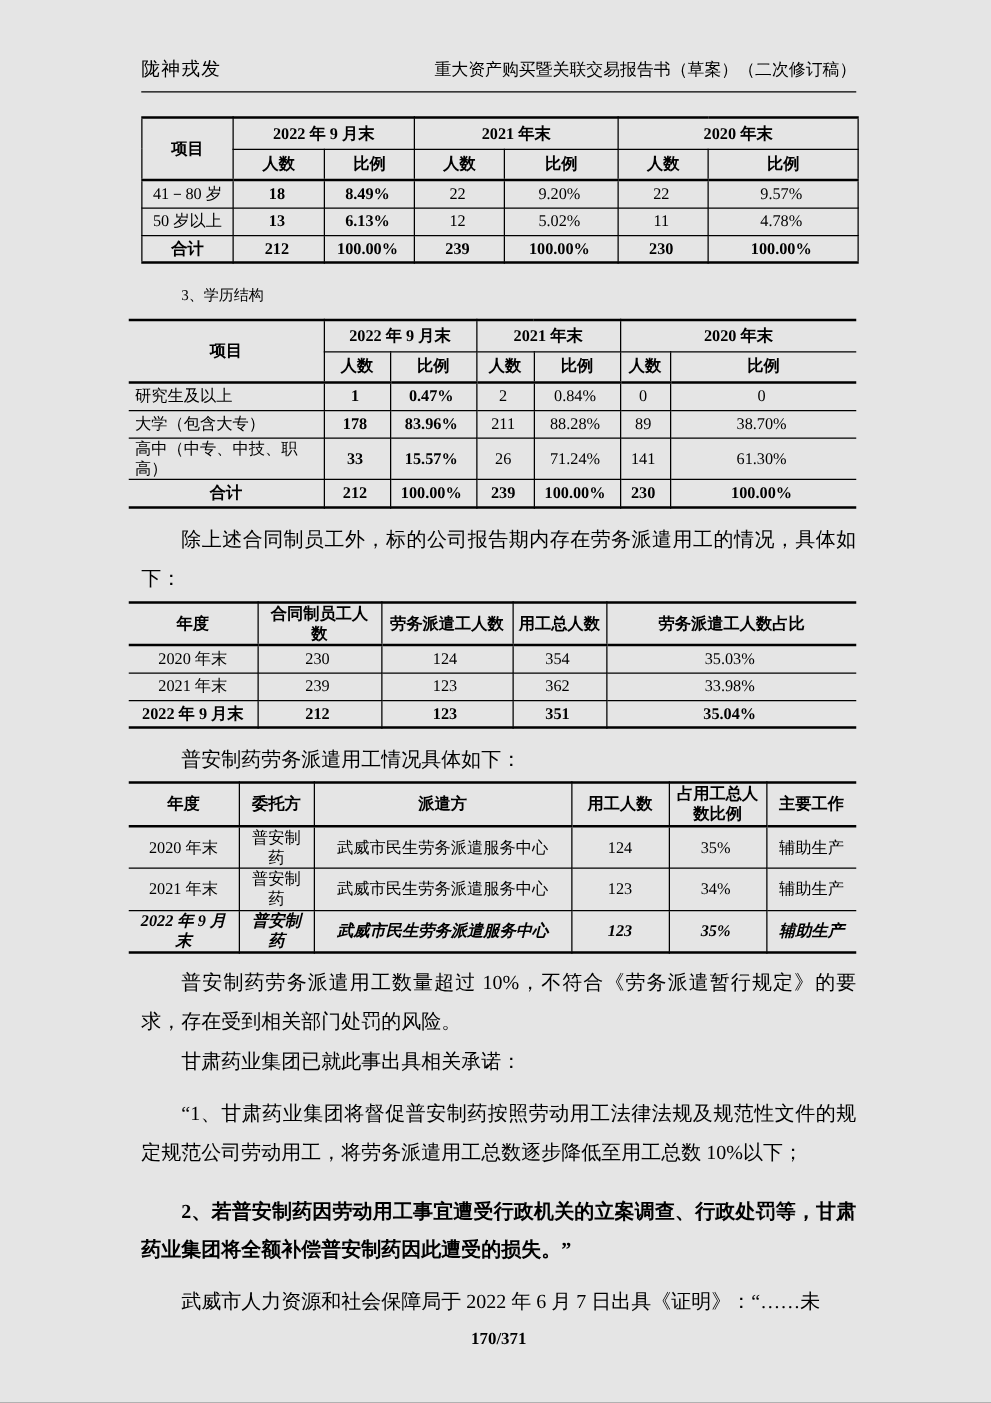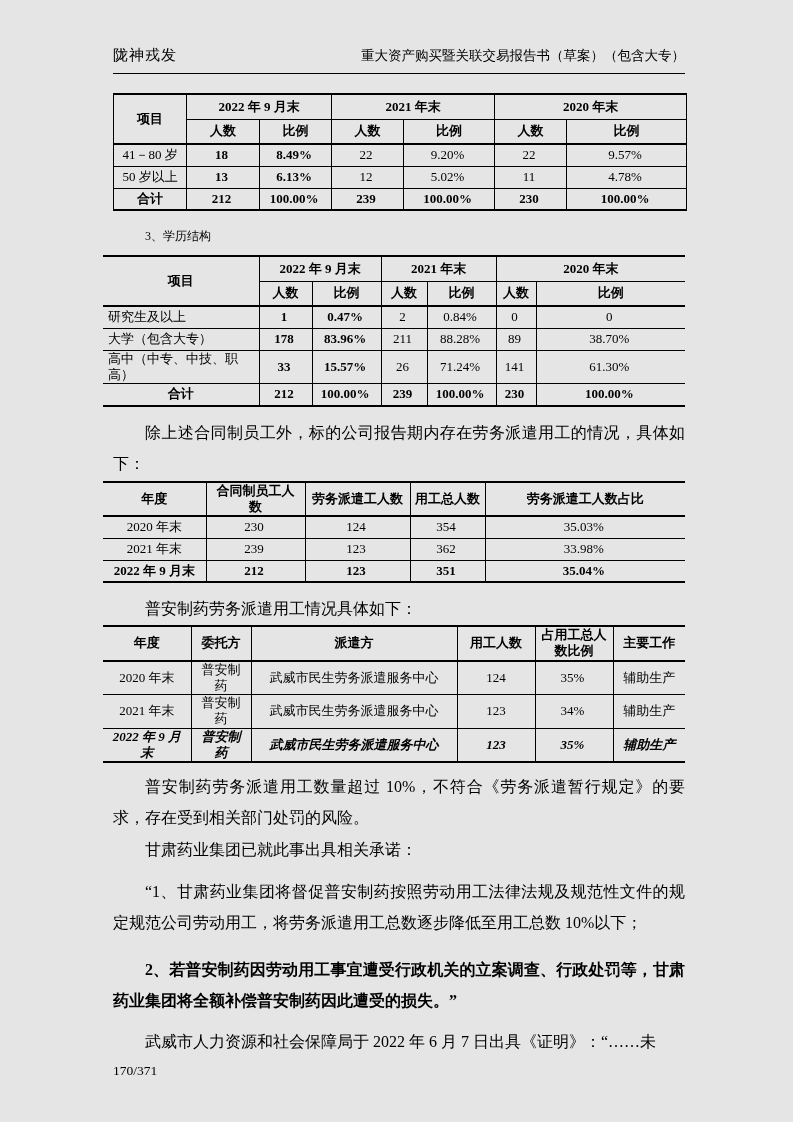--- a/index.html
+++ b/index.html
@@ -35,30 +35,30 @@
   .t2 { width:582px; margin-top:8px; margin-left:-10px; }
   .t3 { width:582px; margin-top:2px; margin-left:-10px; }
   .t3 td { height:21px; }
   .t4 { width:582px; margin-top:1px; margin-left:-10px; }
   .t4 tr.h td { height:19px; }
   
   .heading { margin-top:14px; font-size:12px; line-height:22px; padding-left:32px; }
   .para { font-size:16px; line-height:31px; text-align:justify; text-indent:2em; margin:0; }
   .mt10 { margin-top:10px; } .mt8 { margin-top:8px; } .mt11 { margin-top:11px; }
   .mt16 { margin-top:16px;font-weight:bold; } .mt1 { margin-top:1px; }
-  .pagenum { text-align:left; font-weight:normal; font-size:13.5px; margin-top:6px; }
+  .pagenum { text-align:center; font-weight:bold; font-size:13.5px; margin-top:6px; }
 </style>
 </head>
 <body>
 
 <div class="page">
 
   <div class="doc-header">
     <span class="hl">陇神戎发</span>
-    <span class="hr">重大资产购买暨关联交易报告书（草案）（包含大专）</span>
+    <span class="hr">重大资产购买暨关联交易报告书（草案）（二次修订稿）</span>
   </div>
 
   <table class="tbl t1">
     <colgroup>
         <col style="width:73px">
         <col style="width:73px">
         <col style="width:72px">
         <col style="width:72px">
         <col style="width:91px">
         <col style="width:72px">

